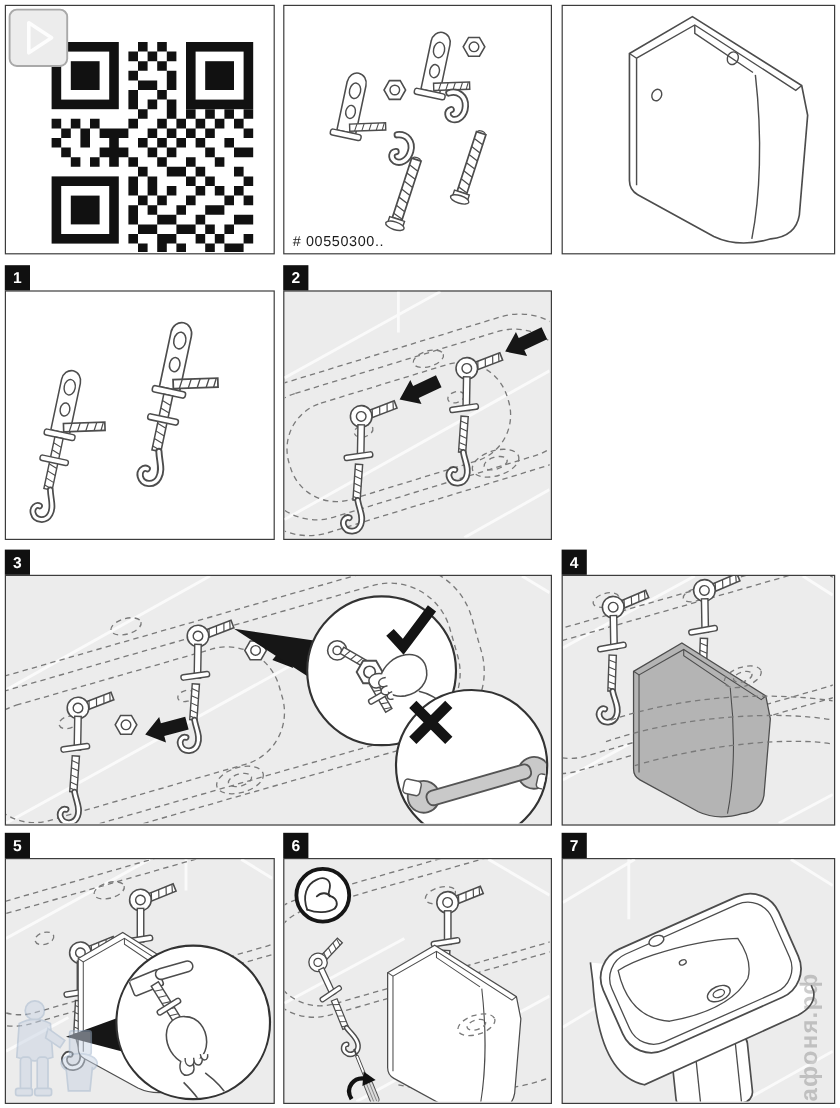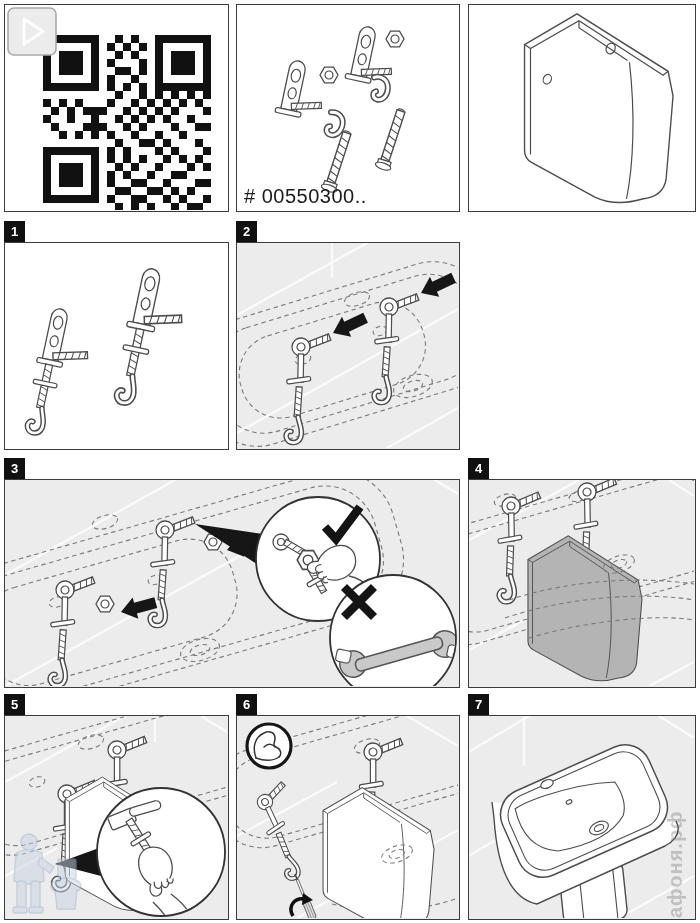--- a/index.html
+++ b/index.html
@@ -3,21 +3,21 @@
 <meta charset="utf-8">
 <style>
   html,body{margin:0;padding:0;background:#fff;}
   #page{position:relative;width:700px;height:923px;background:#fff;overflow:hidden;
         font-family:"Liberation Sans",sans-serif;}
   .panel{position:absolute;border:1.6px solid #3c3c3c;background:#fff;overflow:hidden;box-sizing:border-box;}
   .panel.gray{background:#ececec;}
   .panel svg{display:block;}
   .badge{position:absolute;width:21px;height:21px;background:#101010;color:#fff;
          font-weight:bold;font-size:13px;line-height:21px;text-align:center;z-index:3;}
-  .part-number{position:absolute;left:7px;bottom:3px;font-size:20px;letter-spacing:.5px;color:#1b1b1b;}
+  .part-number{position:absolute;left:7px;bottom:3px;font-size:12px;letter-spacing:.5px;color:#1b1b1b;}
   .wm-right{position:absolute;left:664px;top:918px;width:150px;transform:rotate(-90deg);
             transform-origin:top left;font-size:20px;font-weight:bold;color:rgba(90,90,90,.30);
             letter-spacing:1px;z-index:4;}
   .wm-left{position:absolute;left:2px;top:829px;z-index:4;}
 </style>
 </head>
 <body>
 
 <div id="page">
 

